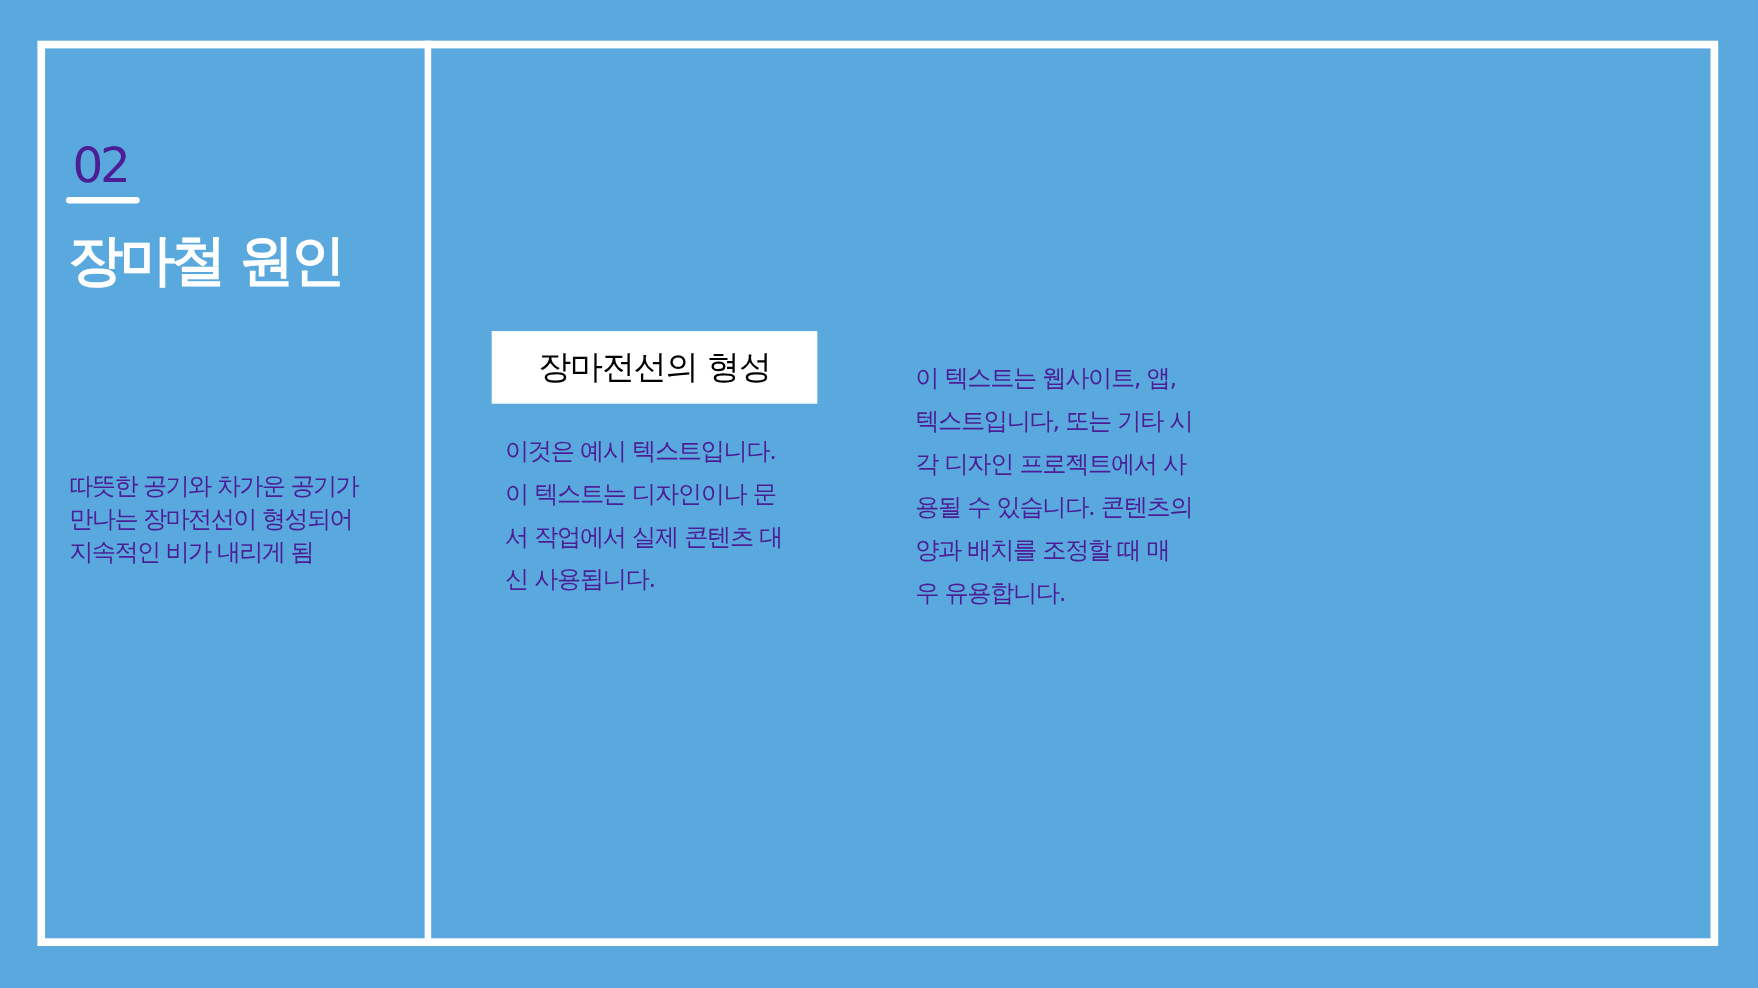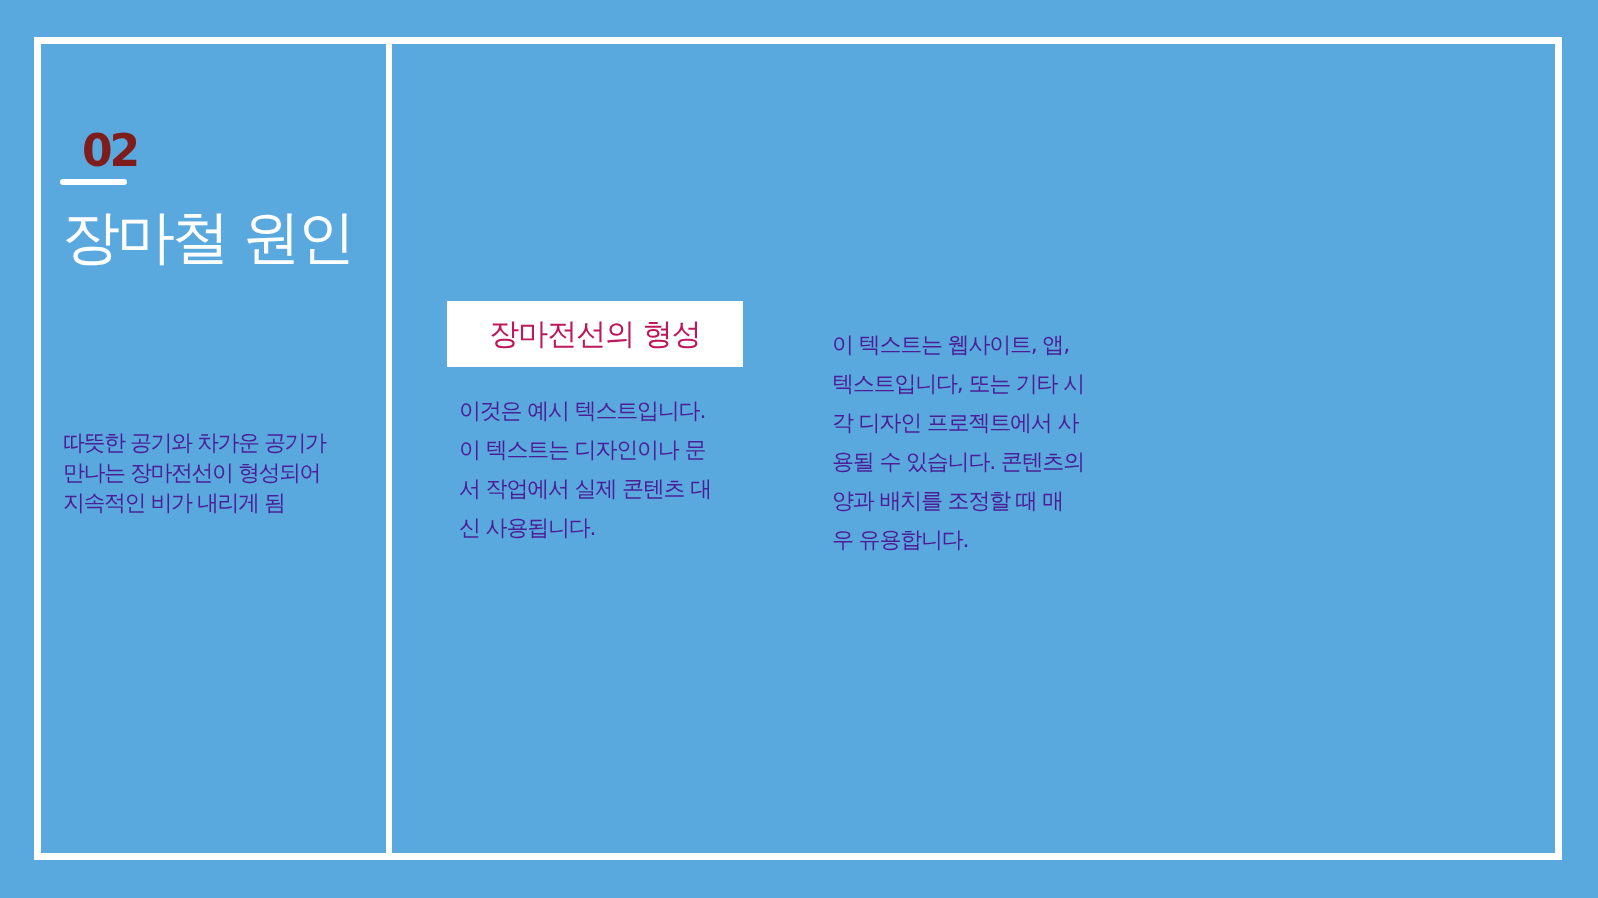--- a/index.html
+++ b/index.html
@@ -25,43 +25,42 @@
   .divider {
     position: absolute;
     left: 386px;
     top: 37px;
     width: 6px;
     height: 823px;
     background: #ffffff;
   }
   .section-number {
     position: absolute;
-    left: 82px;
+    left: 66px;
     top: 126px;
     font-size: 44px;
-    color: #7f1d1d;
+    color: #4c1d95;
     letter-spacing: -3px;
     line-height: 50px;
-    font-weight: bold;
   }
   .section-underline {
     position: absolute;
     left: 60px;
     top: 179px;
     width: 67px;
     height: 6px;
     border-radius: 3px;
     background: #ffffff;
   }
   .section-title {
     position: absolute;
     left: 62px;
     top: 205px;
-    font-size: 58px;
-    font-weight: normal;
+    font-size: 50px;
+    font-weight: bold;
     color: #ffffff;
     letter-spacing: -3px;
     line-height: 64px;
     white-space: nowrap;
   }
   .summary {
     position: absolute;
     left: 63px;
     top: 388px;
     width: 310px;
@@ -77,21 +76,21 @@
     top: 301px;
     width: 296px;
   }
   .card-title {
     height: 66px;
     background: #ffffff;
     display: flex;
     align-items: center;
     justify-content: center;
     font-size: 30px;
-    color: #be185d;
+    color: #000000;
     letter-spacing: -1px;
     white-space: nowrap;
   }
   .card-body {
     margin-top: 24px;
     padding-left: 12px;
     padding-right: 6px;
     font-size: 22px;
     color: #4c1d95;
     line-height: 39px;

